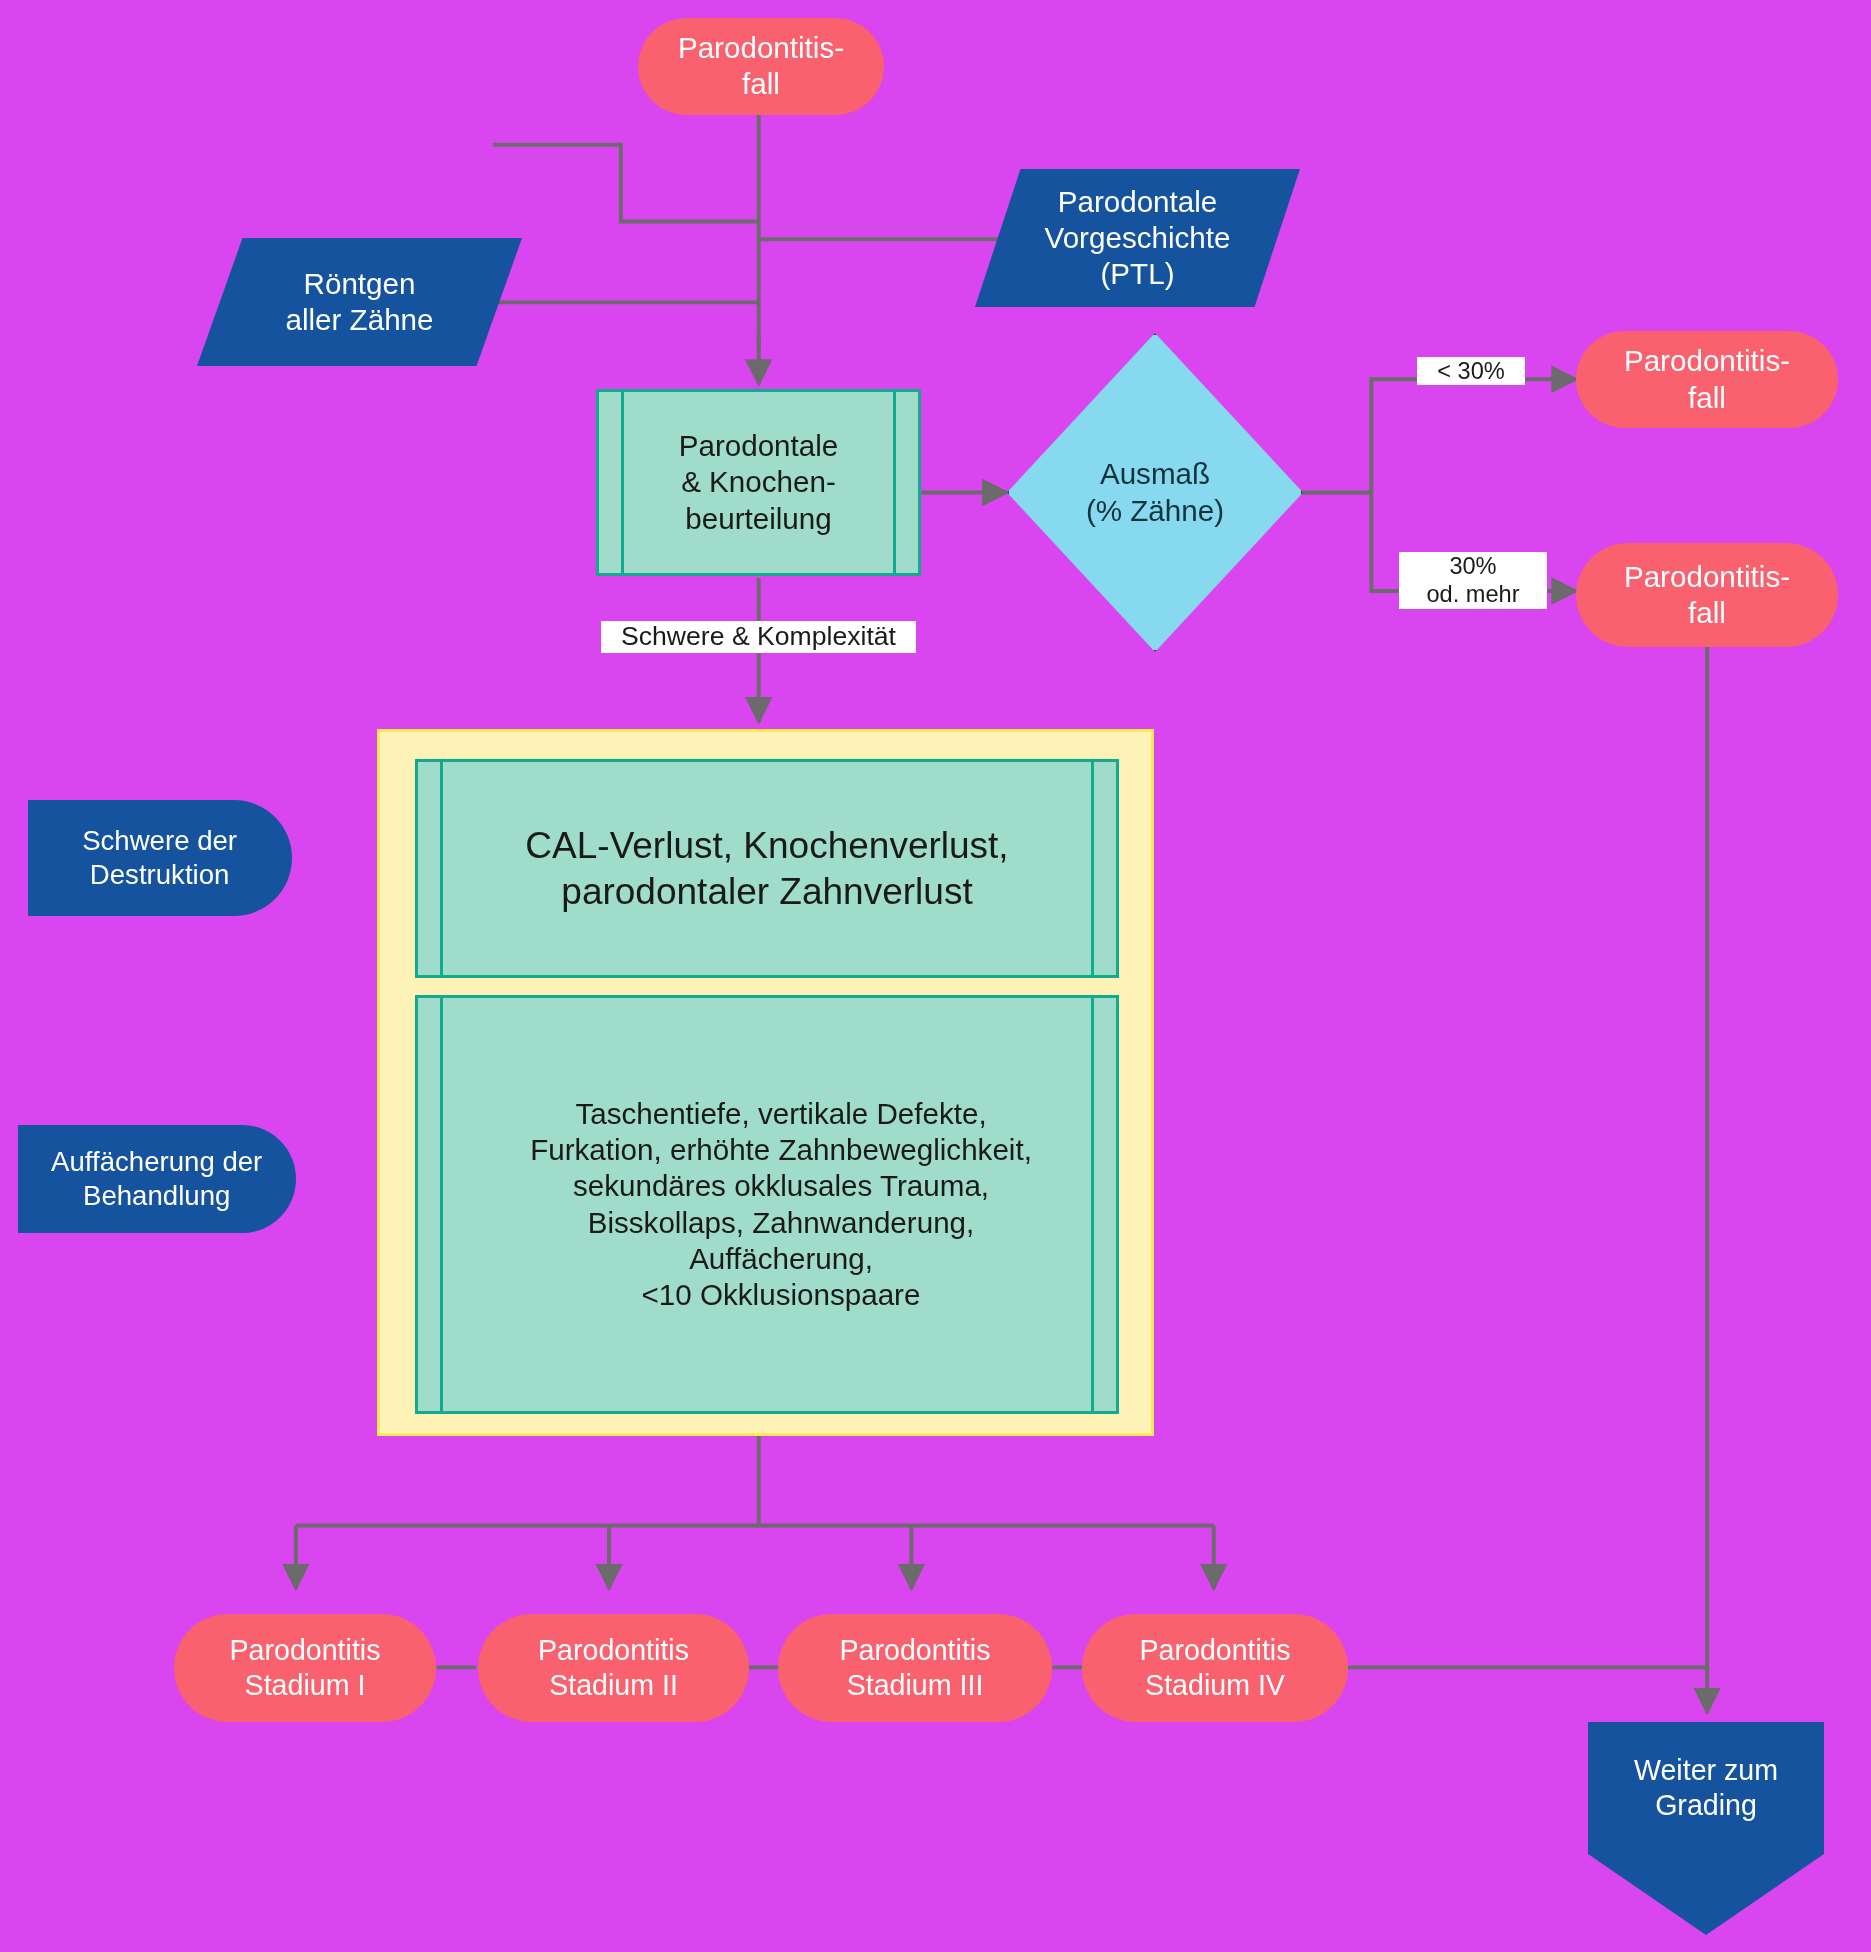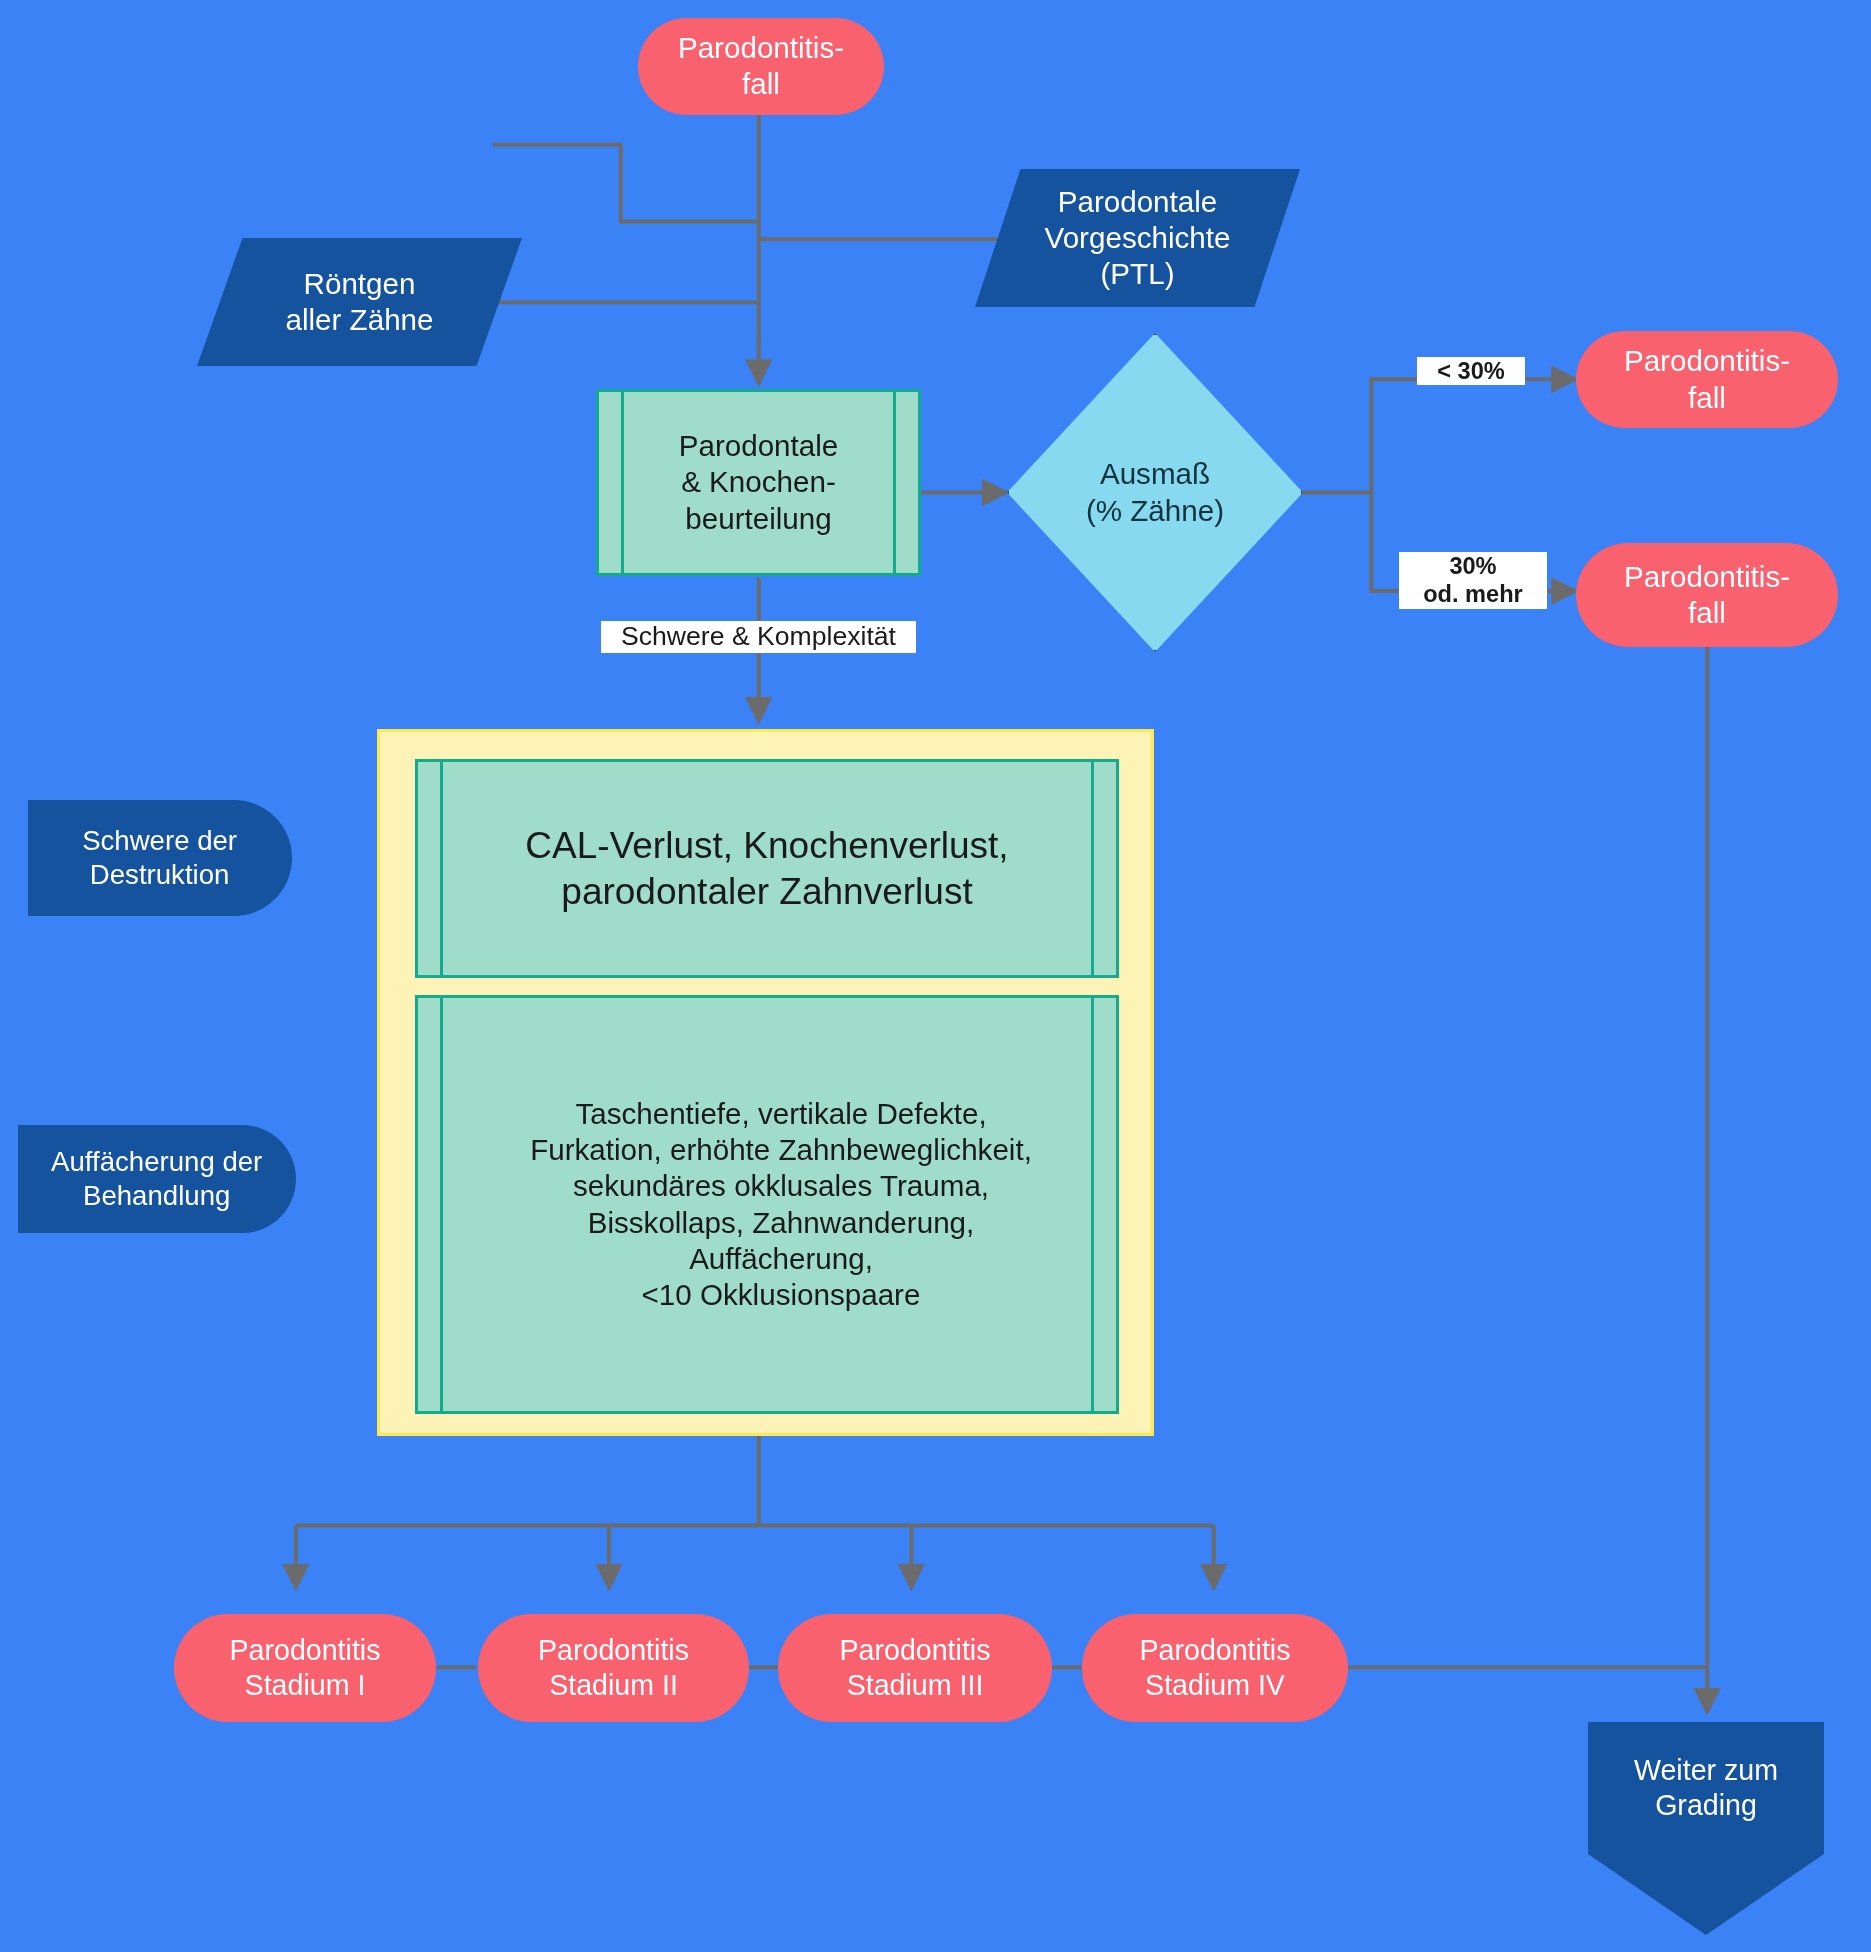--- a/index.html
+++ b/index.html
@@ -7,21 +7,21 @@
     padding: 0;
     background: #ffffff;
   }
   body {
     font-family: "Liberation Sans", sans-serif;
   }
   #canvas {
     position: relative;
     width: 1872px;
     height: 1952px;
-    background: #3b82f6;
+    background: #d946ef;
     overflow: hidden;
   }
   #wires {
     position: absolute;
     left: 0;
     top: 0;
     width: 1872px;
     height: 1952px;
     pointer-events: none;
   }
@@ -161,21 +161,21 @@
   
   .edge-label {
     position: absolute;
     color: #1a1a1a;
     font-size: 26.6px;
     text-align: center;
     line-height: 1.2;
     white-space: pre-line;
     background: #ffffff;
   }
-  .edge-label.small { font-size: 23.6px; font-weight: bold; }
+  .edge-label.small { font-size: 23.6px; font-weight: normal; }
 </style>
 </head>
 <body>
 
 <div id="canvas">
 
   <svg id="wires" viewBox="0 0 1900 1982" xmlns="http://www.w3.org/2000/svg">
     <defs>
       <marker id="arrow" viewBox="0 0 10 10" refX="9" refY="5" markerWidth="7" markerHeight="7" orient="auto-start-reverse">
         <path d="M 0 0 L 10 5 L 0 10 z" fill="#6b6b6b"></path>

